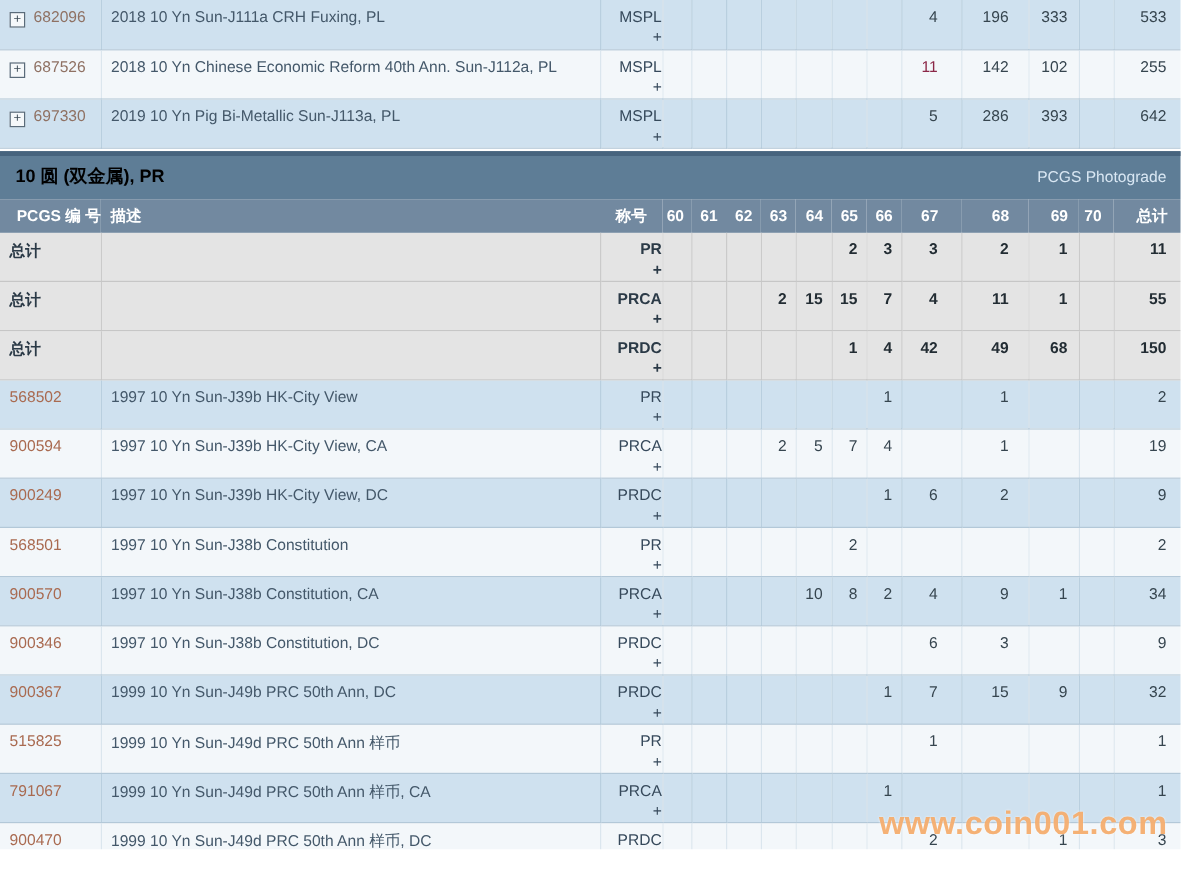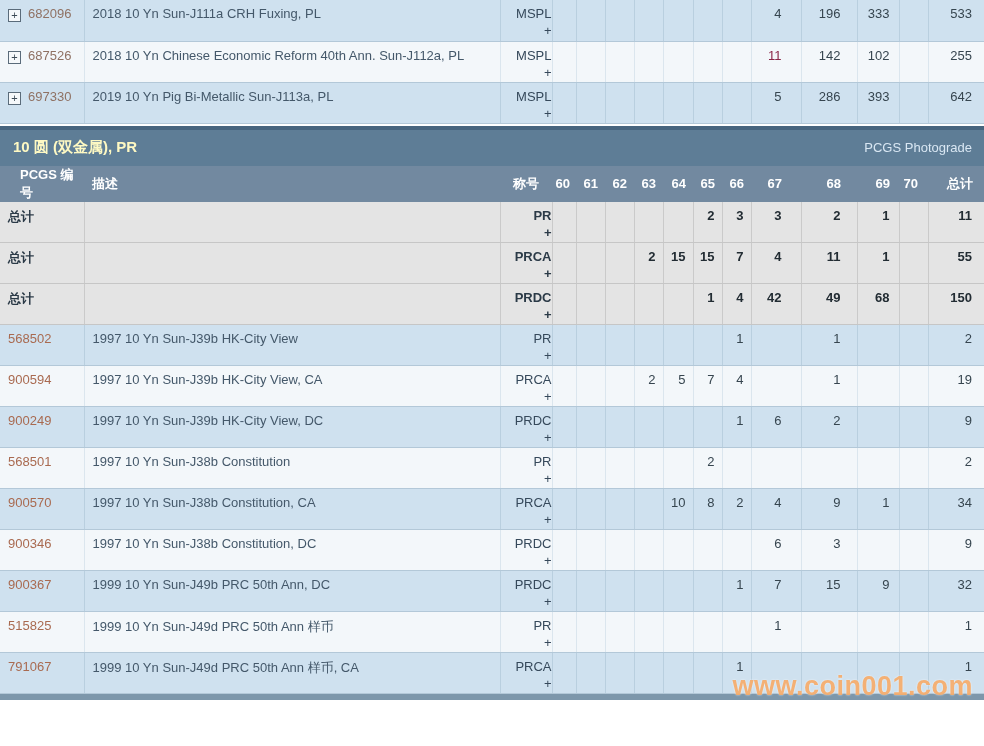--- a/index.html
+++ b/index.html
@@ -79,33 +79,33 @@
   .section-bar {
     margin-top: 2px;
     height: 40px;
     background: #5e7d96;
     border-top: 4px solid #47647e;
     display: flex;
     align-items: center;
     justify-content: space-between;
     padding: 0 12px 0 13px;
   }
-  .section-title { color: #fef9c3; font-weight: bold; font-size: 15px; }
+  .section-title { color: #000000; font-weight: bold; font-size: 15px; }
   .photograde { color: #d9e7f3; font-size: 13px; text-decoration: none; cursor: pointer; }
 
   .header-row th {
     background: #7289a0;
     color: #ffffff;
     font-weight: bold;
     font-size: 13px;
     height: 28px;
     vertical-align: middle;
     border: none;
   }
-  th.num   { text-align: left; padding-left: 20px; }
+  th.num   { text-align: right; padding-left: 12px; }
   th.desc  { text-align: left; padding-left: 8px; }
   th.desig { text-align: center; }
   th.g { text-align: right; }
   th.g60 { padding-right: 6px; }
   th.g61, th.g62, th.g63, th.g64, th.g65, th.g66 { padding-right: 7px; }
   th.g67 { padding-right: 19px; }
   th.g68 { padding-right: 16px; }
   th.g69 { padding-right: 9px; }
   th.g70 { padding-right: 10px; }
   th.total { text-align: right; padding-right: 11px; }
@@ -486,19 +486,39 @@
           <td class="g g63"></td>
           <td class="g g64"></td>
           <td class="g g65"></td>
           <td class="g g66">1</td>
           <td class="g g67"></td>
           <td class="g g68"></td>
           <td class="g g69"></td>
           <td class="g g70"></td>
           <td class="total">1</td>
         </tr>
+        <tr class="light">
+          <td class="num"><a class="pcgs-link link-coin">900470</a></td>
+          <td class="desc">1999 10 Yn Sun-J49d PRC 50th Ann 样币, DC</td>
+          <td class="desig">
+            <div>PRDC</div>
+            <div>+</div>
+          </td>
+          <td class="g g60"></td>
+          <td class="g g61"></td>
+          <td class="g g62"></td>
+          <td class="g g63"></td>
+          <td class="g g64"></td>
+          <td class="g g65"></td>
+          <td class="g g66"></td>
+          <td class="g g67">2</td>
+          <td class="g g68"></td>
+          <td class="g g69">1</td>
+          <td class="g g70"></td>
+          <td class="total">3</td>
+        </tr>
       </tbody>
   </table>
 
   <div class="bottom-bar"></div>
 
   <div class="watermark">www.coin001.com</div>
 </div>
 
 </body></html>

